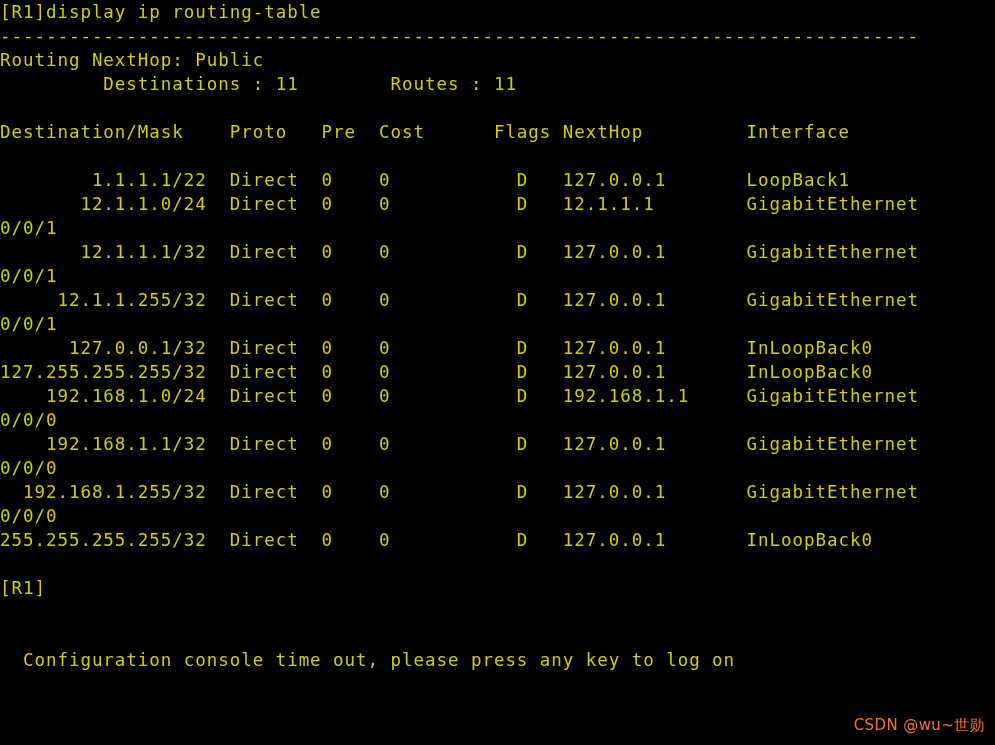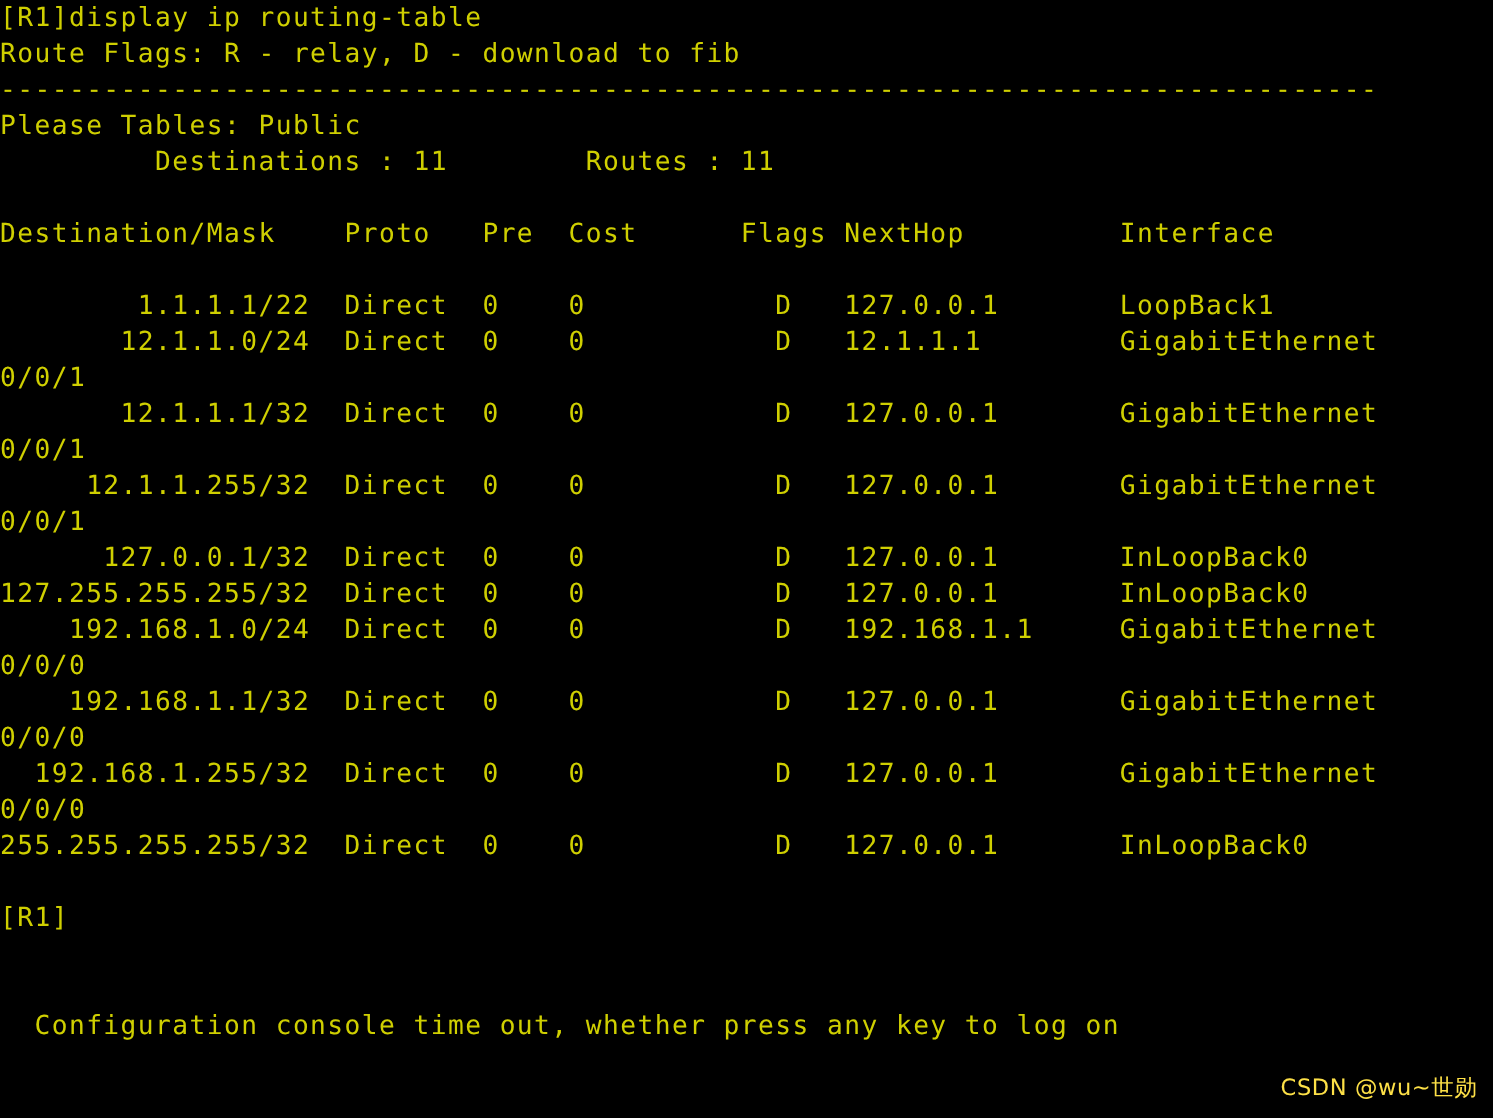--- a/index.html
+++ b/index.html
@@ -39,39 +39,38 @@
   .sep {
     white-space: pre;
     height: 24px;
     overflow: hidden;
     letter-spacing: 0.95px;
   }
   #watermark {
     position: absolute;
     right: 10px;
     bottom: 10px;
-    color: #fde047;
+    color: #f97316;
     font-family: "DejaVu Sans", "Liberation Sans", sans-serif;
     font-size: 15px;
     letter-spacing: 0.4px;
     white-space: pre;
   }
 </style>
 </head>
 <body>
 
 <div id="terminal">
 
   <div class="line">[R1]display ip routing-table</div>
 
-  <div class="line">Route Flags: R - relay, D - download to fib</div>
 
   <div class="sep">--------------------------------------------------------------------------------</div>
 
-  <div class="line">Please Tables: Public</div>
+  <div class="line">Routing NextHop: Public</div>
 
   <div class="line">         Destinations : 11        Routes : 11</div>
 
   <div class="line blank">&nbsp;</div>
 
   <div class="line">Destination/Mask    Proto   Pre  Cost      Flags NextHop         Interface</div>
 
   <div class="line blank">&nbsp;</div>
 
   <div id="rows-container">
@@ -95,17 +94,17 @@
 
   <div class="line blank">&nbsp;</div>
 
   <div class="line">[R1]</div>
 
   <div class="line blank">&nbsp;</div>
 
 
   <div class="line blank">&nbsp;</div>
 
-  <div class="line">  Configuration console time out, whether press any key to log on</div>
+  <div class="line">  Configuration console time out, please press any key to log on</div>
 
 </div>
 
 <div id="watermark">CSDN @wu~世勋</div>
 
 </body></html>

